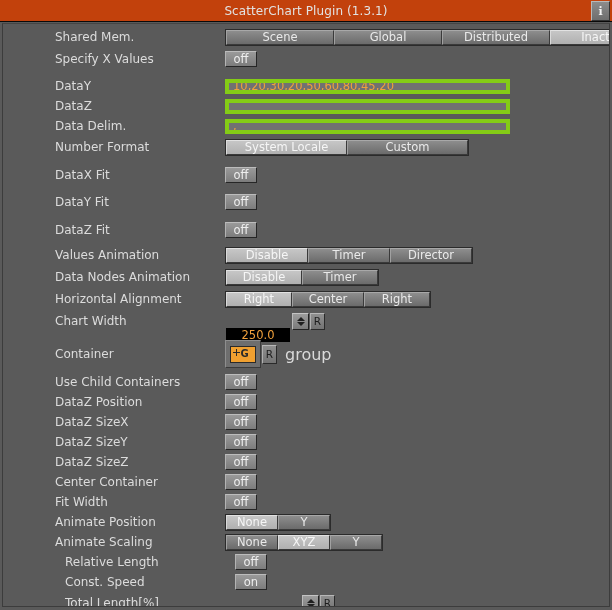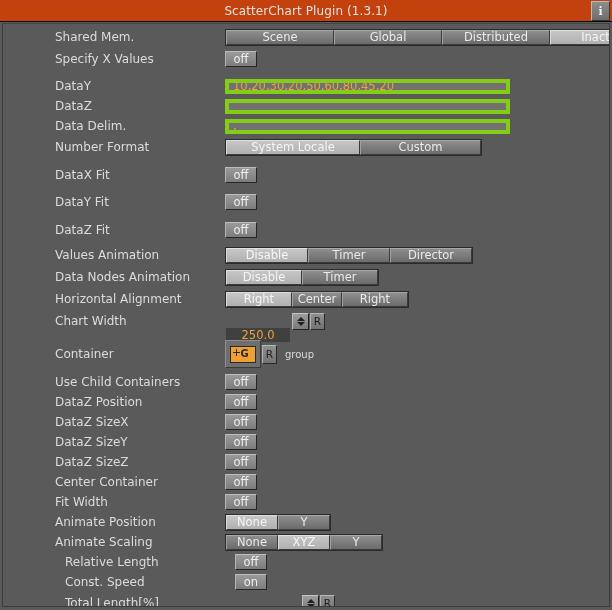--- a/index.html
+++ b/index.html
@@ -165,21 +165,21 @@
     cursor: text;
     overflow: hidden;
     white-space: nowrap;
   }
 
   
   .numwrap { display: flex; align-items: center; }
   .numfield {
     width: 66px;
     height: 16px;
-    background: #404040;
+    background: #000000;
     border: 1px solid #5a5a5a;
     box-sizing: border-box;
     display: flex;
     align-items: center;
     justify-content: center;
     font-size: 11.5px;
     color: #f0a03c;
     cursor: text;
     margin-top: 28px;
   }
@@ -270,21 +270,21 @@
   .objicon .plus:after {
     content: "";
     position: absolute;
     background: #2a2a2a;
   }
   .objicon .plus:before { left: 3px; top: 0; width: 1px; height: 7px; }
   .objicon .plus:after  { left: 0; top: 3px; width: 7px; height: 1px; }
 
   .objname {
     margin-left: 8px;
-    font-size: 10px;
+    font-size: 16px;
     color: #dadada;
   }
 
   .gap4 { height: 4px; }
   .gap6 { height: 6px; }
   .gap2 { height: 2px; }
 </style>
 </head>
 <body>
 
@@ -339,21 +339,21 @@
         <div class="label">Data Delim.</div>
         <div class="control">
           <div class="textfield" style="width:285px">,</div>
         </div>
       </div>
 
       <div class="row h22">
         <div class="label">Number Format</div>
         <div class="control">
           <div class="seg">
-            <div class="segbtn on" style="width:134px">System Locale</div>
+            <div class="segbtn on" style="width:121px">System Locale</div>
             <div class="segbtn" style="width:121px">Custom</div>
           </div>
         </div>
       </div>
 
       <div class="gap4"></div>
 
       <div class="row h26">
         <div class="label">DataX Fit</div>
         <div class="control">
@@ -394,21 +394,21 @@
             <div class="segbtn" style="width:76px">Timer</div>
           </div>
         </div>
       </div>
 
       <div class="row h22">
         <div class="label">Horizontal Alignment</div>
         <div class="control">
           <div class="seg">
             <div class="segbtn on" style="width:66px">Right</div>
-            <div class="segbtn" style="width:50px">Center</div>
+            <div class="segbtn" style="width:72px">Center</div>
             <div class="segbtn" style="width:66px">Right</div>
           </div>
         </div>
       </div>
 
       <div class="row h22">
         <div class="label">Chart Width</div>
         <div class="control">
           <div class="numwrap">
             <div class="numfield">250.0</div>

